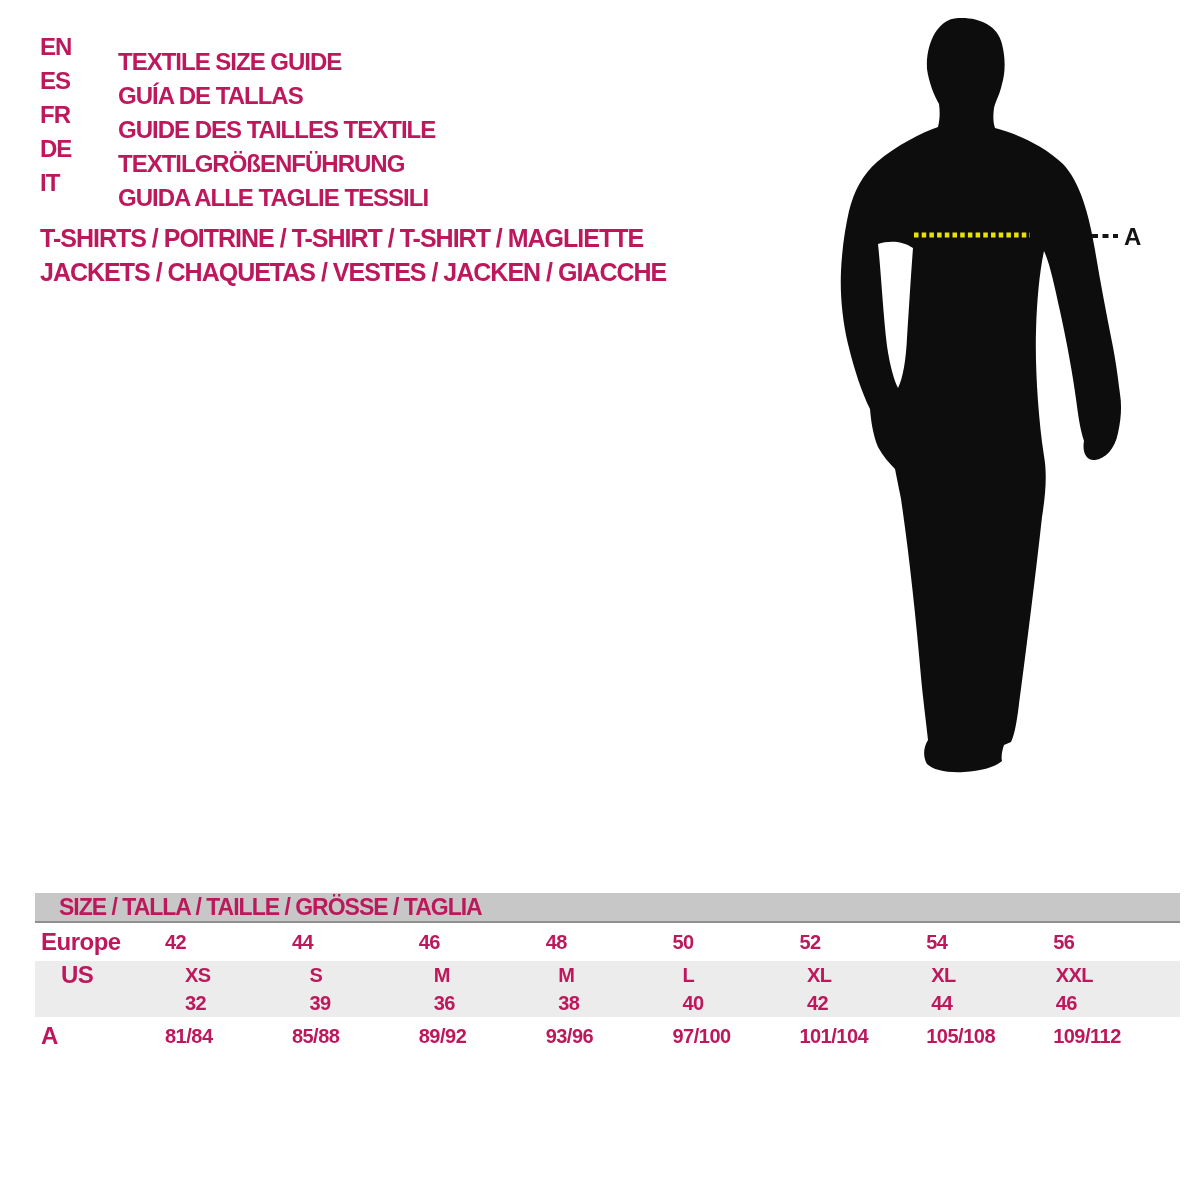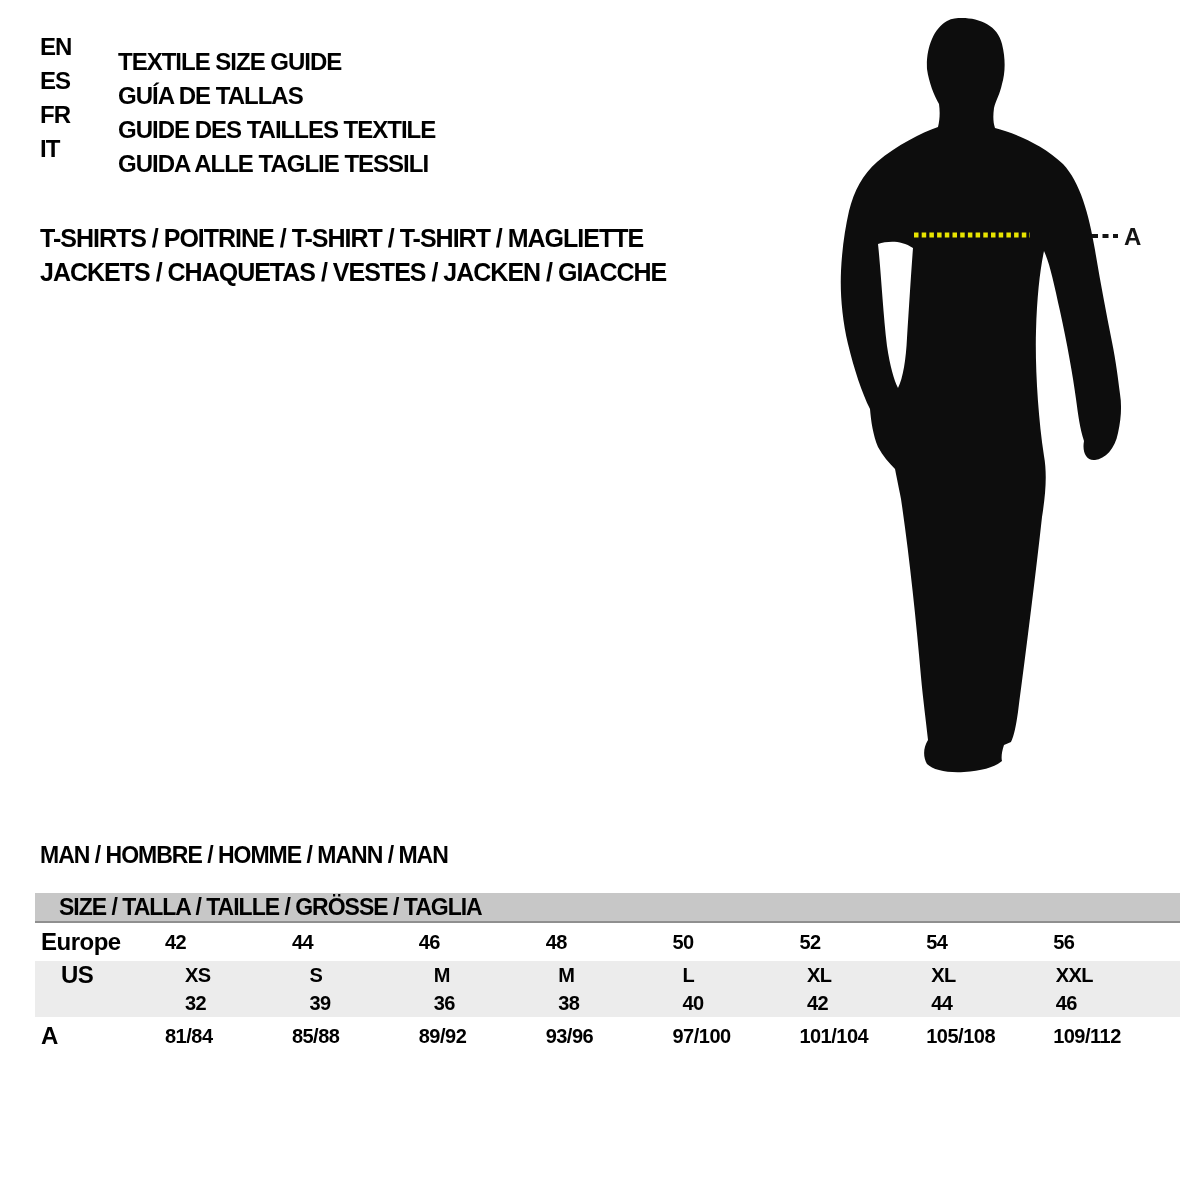--- a/index.html
+++ b/index.html
@@ -1,21 +1,21 @@
 <!DOCTYPE html>
 <html><head>
 <meta charset="utf-8">
 <style>
   html,body{margin:0;padding:0;}
   .page{
     position:relative;
     width:1200px;height:1200px;
     background:#ffffff;
     font-family:"Liberation Sans", sans-serif;
-    color:#000000;
+    color:#be185d;
     overflow:hidden;
   }
   
   .lang-block{position:absolute;top:30px;left:40px;}
   .lang-row{display:flex;height:34px;align-items:center;}
   .lang-code{
     width:78px;font-size:24px;font-weight:bold;letter-spacing:-1px;
   }
   .lang-title{font-size:24px;font-weight:bold;letter-spacing:-1px;margin-top:29px;}
   
@@ -59,20 +59,24 @@
       <span class="lang-code">EN</span>
       <span class="lang-title">TEXTILE SIZE GUIDE</span>
     </div>
     <div class="lang-row">
       <span class="lang-code">ES</span>
       <span class="lang-title">GUÍA DE TALLAS</span>
     </div>
     <div class="lang-row">
       <span class="lang-code">FR</span>
       <span class="lang-title">GUIDE DES TAILLES TEXTILE</span>
+    </div>
+    <div class="lang-row">
+      <span class="lang-code">DE</span>
+      <span class="lang-title">TEXTILGRÖßENFÜHRUNG</span>
     </div>
     <div class="lang-row">
       <span class="lang-code">IT</span>
       <span class="lang-title">GUIDA ALLE TAGLIE TESSILI</span>
     </div>
   </div>
 
   <div class="categories">
     <div class="category-line">T-SHIRTS / POITRINE / T-SHIRT / T-SHIRT / MAGLIETTE</div>
     <div class="category-line">JACKETS / CHAQUETAS / VESTES / JACKEN / GIACCHE</div>
@@ -126,21 +130,20 @@
            C 903 378 906 359 907 338
            C 909 308 911 274 913 248
            C 901 240 888 241 878 244
            Z"></path>
       <line x1="914" y1="235" x2="1030" y2="235" stroke="#e8e400" stroke-width="5" stroke-dasharray="4.5 3.2"></line>
       <line x1="1092" y1="236" x2="1118" y2="236" stroke="#141414" stroke-width="4" stroke-dasharray="6 4.5"></line>
       <text class="measure-label-a" x="1124" y="245">A</text>
     </svg>
   </div>
 
-  <div class="section-title">MAN / HOMBRE / HOMME / MANN / MAN</div>
 
   <div class="size-table">
     <div class="thead">SIZE / TALLA / TAILLE / GRÖSSE / TAGLIA</div>
 
     <div class="trow row-white">
       <span class="tlabel">Europe</span>
       <span class="tcell">42</span>
       <span class="tcell">44</span>
       <span class="tcell">46</span>
       <span class="tcell">48</span>

